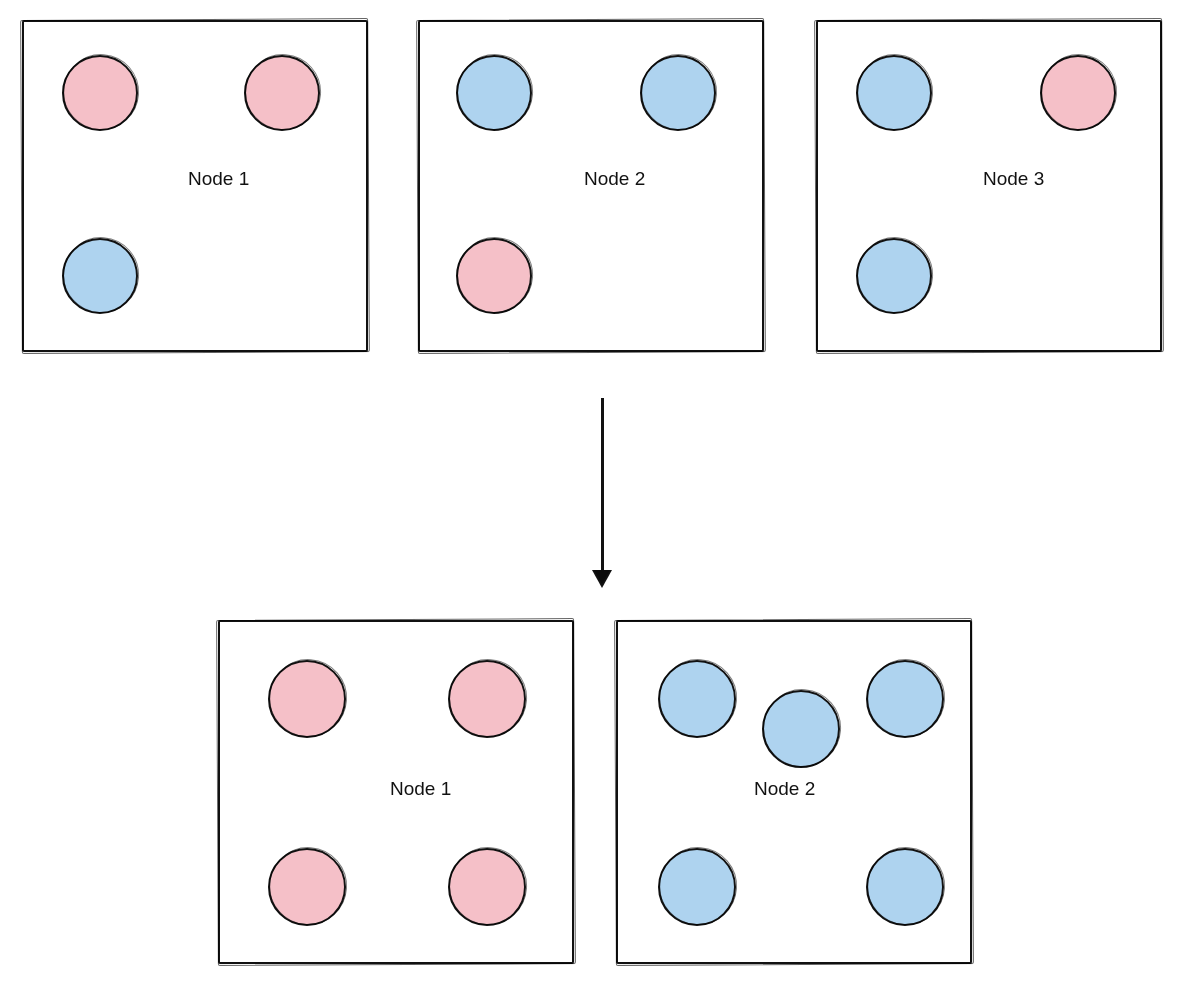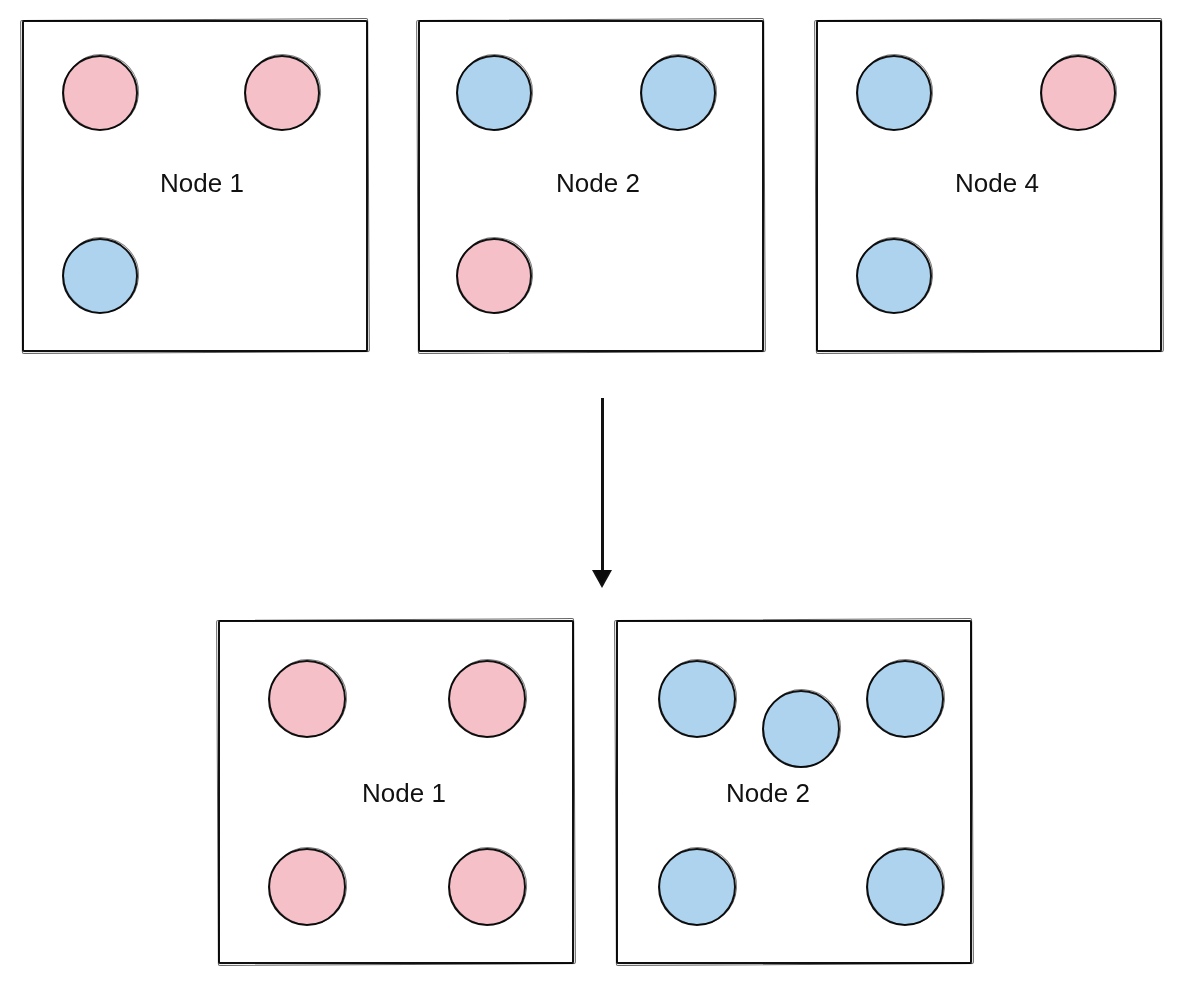--- a/index.html
+++ b/index.html
@@ -28,22 +28,23 @@
     content: "";
     position: absolute;
     inset: -3px;
     border: 1.5px solid rgba(0,0,0,0.6);
     border-radius: 2px;
     pointer-events: none;
     transform: rotate(-0.3deg);
   }
   .node-label {
     position: absolute;
-    font-size: 26px;
+    font-size: 19px;
     white-space: nowrap;
+    margin-left: 28px;
   }
   .dot {
     position: absolute;
     border: 2px solid #111;
     border-radius: 50%;
   }
   
   .dot::after {
     content: "";
     position: absolute;
@@ -96,21 +97,21 @@
   <div class="dot pink" style="left:244px; top:55px; width:72px; height:72px;"></div>
   <div class="dot blue" style="left:62px; top:238px; width:72px; height:72px;"></div>
 
   <div class="node-box" style="left:418px; top:20px; width:342px; height:328px;"></div>
   <div class="node-label" style="left:556px; top:168px;">Node 2</div>
   <div class="dot blue" style="left:456px; top:55px; width:72px; height:72px;"></div>
   <div class="dot blue" style="left:640px; top:55px; width:72px; height:72px;"></div>
   <div class="dot pink" style="left:456px; top:238px; width:72px; height:72px;"></div>
 
   <div class="node-box" style="left:816px; top:20px; width:342px; height:328px;"></div>
-  <div class="node-label" style="left:955px; top:168px;">Node 4</div>
+  <div class="node-label" style="left:955px; top:168px;">Node 3</div>
   <div class="dot blue" style="left:856px; top:55px; width:72px; height:72px;"></div>
   <div class="dot pink" style="left:1040px; top:55px; width:72px; height:72px;"></div>
   <div class="dot blue" style="left:856px; top:238px; width:72px; height:72px;"></div>
 
   <div class="arrow" style="left:593px; top:398px; width:20px; height:195px;">
     <div class="arrow-shaft" style="height:175px; left:8px;"></div>
     <div class="arrow-head" style="left:-1px; top:172px;"></div>
   </div>
 
   <div class="node-box" style="left:218px; top:620px; width:352px; height:340px;"></div>

